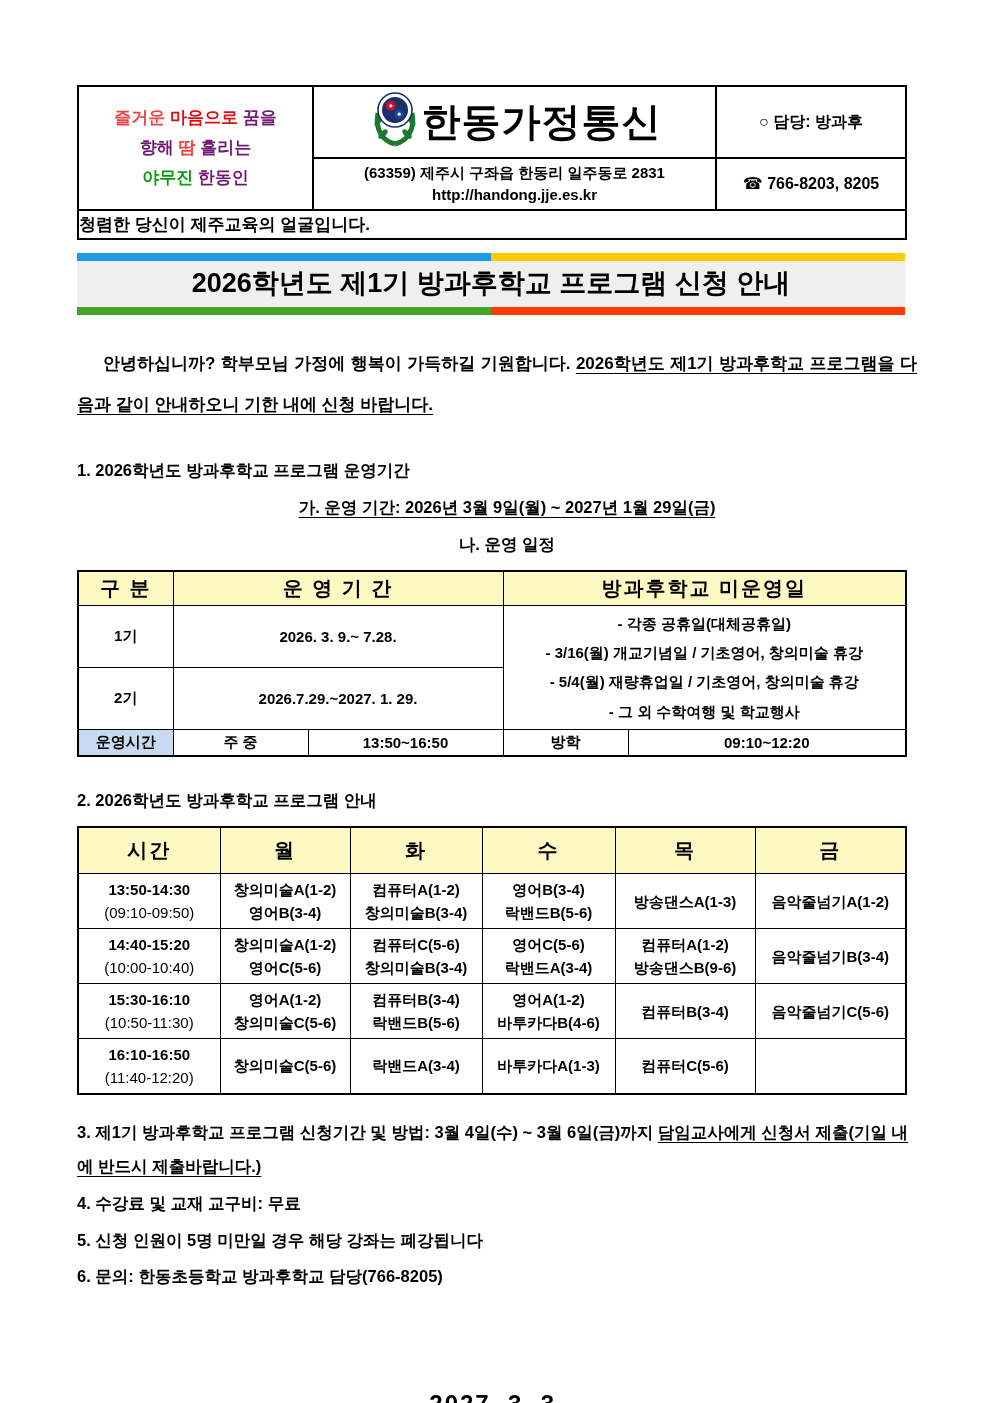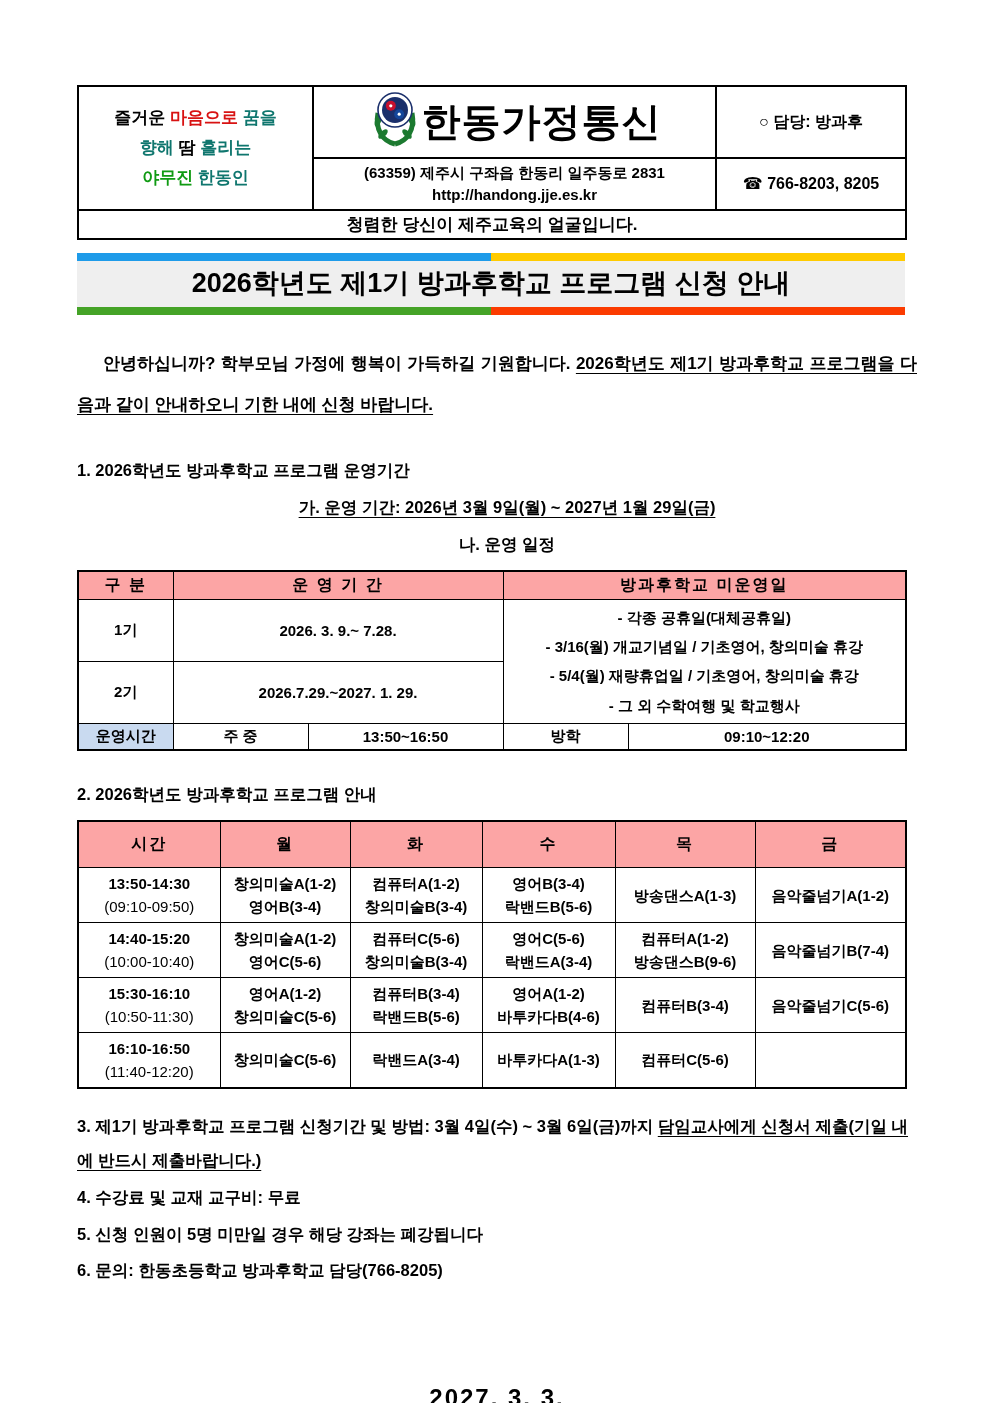--- a/index.html
+++ b/index.html
@@ -8,31 +8,31 @@
     width: 992px; height: 1403px;
     font-family: "Liberation Sans", "DejaVu Sans", sans-serif;
     color: #000;
   }
   .page { width: 992px; height: 1403px; padding: 85px 75px 0 77px; overflow: hidden; }
 
   
   table.hdr { width: 828px; border-collapse: collapse; table-layout: fixed; }
   table.hdr td { border: 2px solid #000; vertical-align: middle; }
   .hdr-slogan { width: 235px; text-align: center; font-weight: bold; font-size: 17px; line-height: 1.75; padding: 6px 2px; }
-  .c-blue  { color: #000000; }
+  .c-blue  { color: #ef4444; }
   .c-red   { color: #d81212; }
   .c-green { color: #0f9a12; }
-  .c-black { color: #0f766e; }
+  .c-black { color: #701a75; }
   .hdr-center-top { width: 403px; height: 72px; text-align: center; }
   .brandwrap { display: flex; align-items: center; justify-content: center; gap: 0; }
   .brand-title { font-size: 39px; font-weight: 900; letter-spacing: 1px; font-family: "Liberation Serif","DejaVu Serif",serif; }
   .hdr-center-bottom { text-align: center; font-weight: bold; font-size: 15px; line-height: 1.45; padding: 3px 0; }
   .hdr-right-top { width: 190px; text-align: center; font-weight: bold; font-size: 16px; }
   .hdr-right-bottom { text-align: center; font-weight: bold; font-size: 16px; }
-  .hdr-motto { text-align: center; font-weight: bold; font-size: 17px; padding: 2px 0; }
+  .hdr-motto { font-weight: bold; font-size: 17px; padding: 2px 0; }
 
   
   .banner { margin-top: 13px; width: 828px; }
   .stripe { display: flex; height: 8px; }
   .stripe > div { flex: 1; }
   .banner-mid { background: #efefef; text-align: center; font-size: 27px; font-weight: 900; padding: 4px 0 6px 0; }
 
   
   .intro { margin-top: 28px; font-size: 17px; font-weight: bold; line-height: 2.45; text-align: justify; }
   .intro .indent { padding-left: 26px; }
@@ -40,21 +40,21 @@
 
   
   .sec-h { font-size: 16.5px; font-weight: 900; margin-top: 34px; }
   .sub-item { font-size: 16.5px; font-weight: 900; margin: 15px 0 0 20px; text-align: center; }
   .u { text-decoration: underline; text-underline-offset: 4px; }
 
   
   table.doc { width: 828px; border-collapse: collapse; table-layout: fixed; margin-top: 14px; }
   table.doc th, table.doc td { border: 1.6px solid #000; font-size: 15px; font-weight: bold; text-align: center; vertical-align: middle; padding: 3px 2px; }
   table.doc { border: 2.5px solid #000; }
-  table.doc th { background: #fca5a5; font-size: 16px; letter-spacing: 2px; }
+  table.doc th { background: #fef9c3; font-size: 20px; letter-spacing: 2px; }
   th.dbl-b, td.dbl-b { border-bottom: 4px double #000; }
   th.dbl-r, td.dbl-r { border-right: 4px double #000; }
   td.bullets { text-align: left; padding: 4px 6px 4px 10px; font-size: 15px; line-height: 1.95; }
   td.hours-label { background: #c9daf0; }
   .tall { height: 56px; }
   .hrow { height: 25px; }
 
   table.prog td { height: 55px; padding: 2px 1px; }
   table.prog th { height: 47px; }
   .cell2 span { display: block; line-height: 1.55; }
@@ -237,21 +237,21 @@
           </td>
       <td class="cell2">
             <span>영어C(5-6)</span>
             <span>락밴드A(3-4)</span>
           </td>
       <td class="cell2">
             <span>컴퓨터A(1-2)</span>
             <span>방송댄스B(9-6)</span>
           </td>
       <td class="cell2">
-            <span>음악줄넘기B(7-4)</span>
+            <span>음악줄넘기B(3-4)</span>
           </td>
     </tr>
     <tr>
       <td class="cell2 dbl-r">
             <span class="time-main">15:30-16:10</span>
             <span class="time-sub">(10:50-11:30)</span>
           </td>
       <td class="cell2">
             <span>영어A(1-2)</span>
             <span>창의미술C(5-6)</span>

